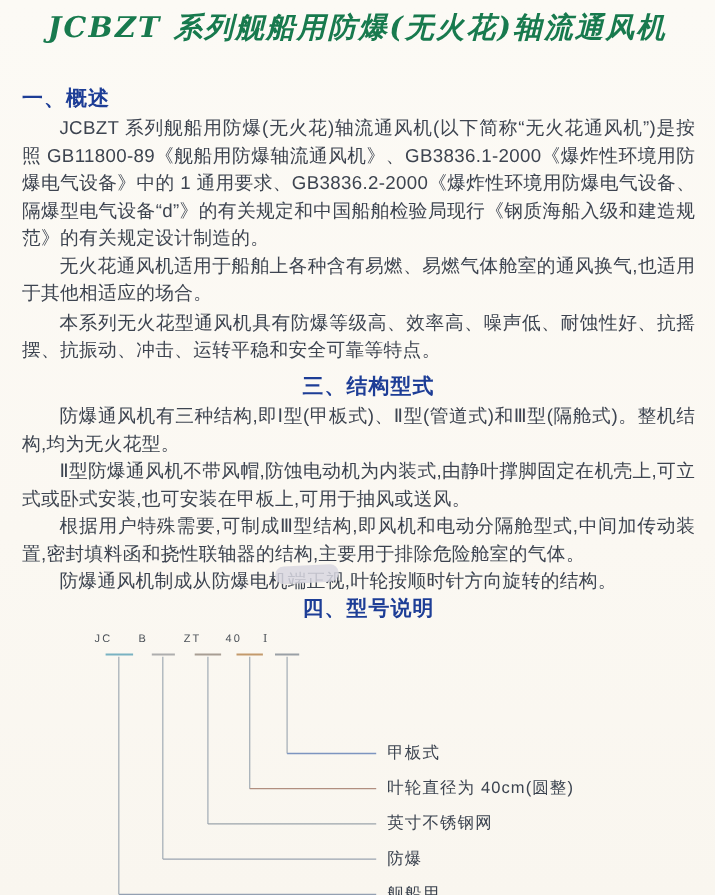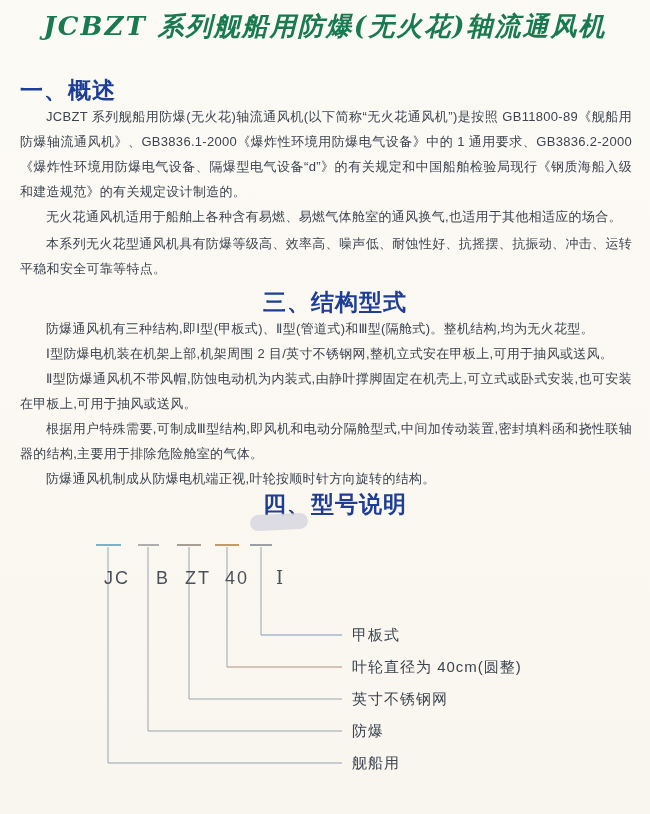--- a/index.html
+++ b/index.html
@@ -17,33 +17,33 @@
     font-family:"DejaVu Serif",serif;
     font-style:italic;
     font-weight:bold;
     font-size:26px;
     line-height:40px;
     letter-spacing:2px;
     color:#187a4e;
   }
   .sec-h{
     margin:0 0 0 20px;
-    font-size:23px;
+    font-size:19px;
     line-height:24px;
     font-weight:bold;
     color:#1d3d96;
     letter-spacing:1px;
   }
   .sec-h.h1{margin-top:32px;}
   .sec-h.h2{margin-top:3px;}
   .sec-h.h3{margin-top:9px;text-align:center;}
   .sec-h.h4{margin-top:1px;text-align:center;}
   .body{
     margin:0 18px 0 20px;
-    font-size:13px;
+    font-size:17px;
     line-height:25px;
     text-align:justify;
     text-indent:2em;
     color:#3d4450;
     letter-spacing:0.3px;
   }
   .body.first{margin-top:2px;}
   .smudge{
     position:absolute;
     left:250px;top:514px;
@@ -56,26 +56,25 @@
   .diagram{
     position:relative;
     margin-top:6px;
     height:266px;
   }
   .diagram svg{position:absolute;left:0;top:0;}
   .code{
     position:absolute;
     top:0;
     width:44px;
-    text-align:right;
-    font-size:18px;
+    text-align:left;
+    font-size:10px;
     line-height:20px;
     color:#4b5158;
     letter-spacing:2px;
-    margin-top:46px;
   }
   .code.c0{left:86px;}
   .code.c1{left:126px;}
   .code.c2{left:167px;}
   .code.c3{left:205px;}
   .code.c4{left:239px;letter-spacing:0;font-family:"DejaVu Serif",serif;}
   .dlabel{
     position:absolute;
     left:352px;
     font-size:15px;
@@ -103,21 +102,20 @@
     <p class="body">无火花通风机适用于船舶上各种含有易燃、易燃气体舱室的通风换气,也适用于其他相适应的场合。</p>
   </section>
 
   <section>
     <p class="body first">本系列无火花型通风机具有防爆等级高、效率高、噪声低、耐蚀性好、抗摇摆、抗振动、冲击、运转平稳和安全可靠等特点。</p>
   </section>
 
   <section>
     <h2 class="sec-h h3">三、结构型式</h2>
     <p class="body first">防爆通风机有三种结构,即Ⅰ型(甲板式)、Ⅱ型(管道式)和Ⅲ型(隔舱式)。整机结构,均为无火花型。</p>
-    <p class="body">Ⅰ型防爆电机装在机架上部,机架周围 2 目/英寸不锈钢网,整机立式安在甲板上,可用于抽风或送风。</p>
     <p class="body">Ⅱ型防爆通风机不带风帽,防蚀电动机为内装式,由静叶撑脚固定在机壳上,可立式或卧式安装,也可安装在甲板上,可用于抽风或送风。</p>
     <p class="body">根据用户特殊需要,可制成Ⅲ型结构,即风机和电动分隔舱型式,中间加传动装置,密封填料函和挠性联轴器的结构,主要用于排除危险舱室的气体。</p>
     <p class="body">防爆通风机制成从防爆电机端正视,叶轮按顺时针方向旋转的结构。</p>
   </section>
 
   <section>
     <h2 class="sec-h h4">四、型号说明</h2>
 
     <div class="smudge"></div>
 

